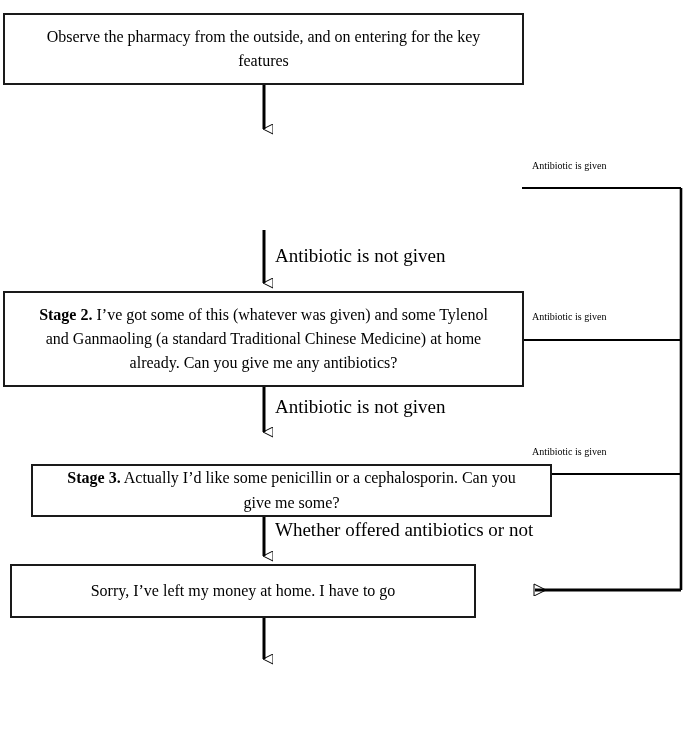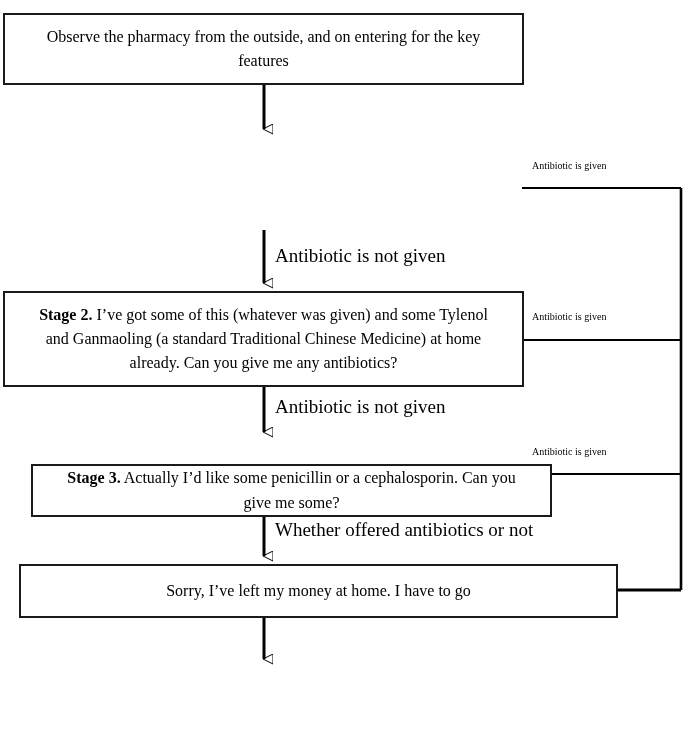--- a/index.html
+++ b/index.html
@@ -105,21 +105,21 @@
       <b>Stage 2.</b><span> </span><span>I’ve got some of this (whatever was given) and some Tylenol and Ganmaoling (a standard Traditional Chinese Medicine) at home already. Can you give me any antibiotics?</span>
     </span>
   </div>
 
   <div class="node" style="left:3px; top:464px; width:521px; height:53px;margin-left:28px;">
     <span class="txt">
       <b>Stage 3.</b><span> </span><span>Actually I’d like some penicillin or a cephalosporin. Can you give me some?</span>
     </span>
   </div>
 
-  <div class="node" style="left:19px; top:564px; width:599px; height:54px;">
+  <div class="node" style="left:10px; top:564px; width:466px; height:54px;">
     <span class="txt">Sorry, I’ve left my money at home. I have to go</span>
   </div>
 
 
   <div class="edge-label lbl-right" style="left:532px; top:160px;">Antibiotic is given</div>
 
   <div class="edge-label lbl-right" style="left:532px; top:311px;">Antibiotic is given</div>
 
   <div class="edge-label lbl-right" style="left:532px; top:446px;">Antibiotic is given</div>
 

